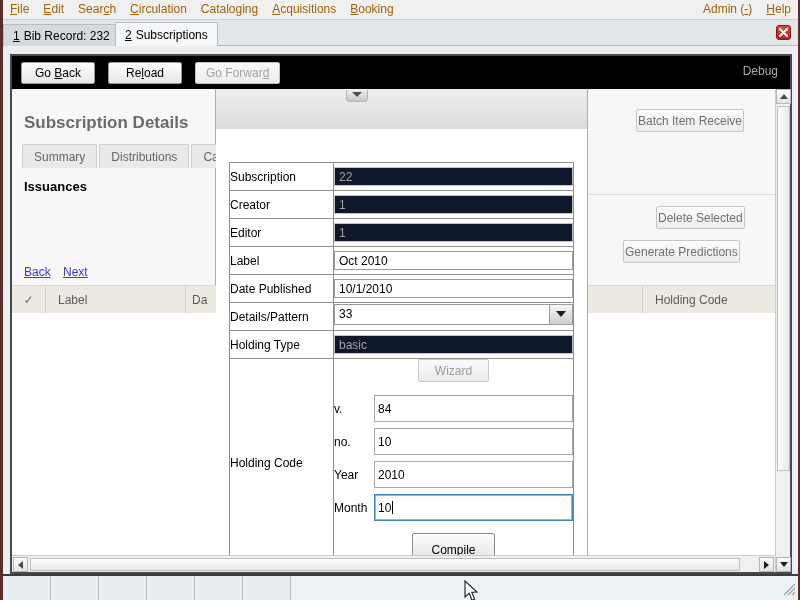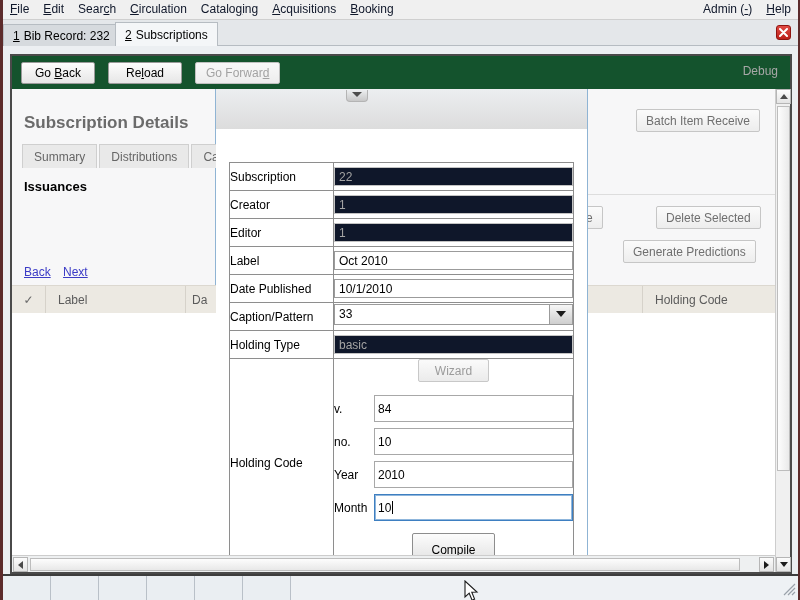--- a/index.html
+++ b/index.html
@@ -24,21 +24,21 @@
 
   
   #menubar {
     position: absolute; left: 3px; top: 0; width: 795px; height: 20px;
     background: #f0f0f0;
     border-bottom: 1px solid #cfcfcf;
     display: flex; align-items: center;
   }
   .menu-item {
     padding: 2px 7px 3px 7px;
-    color: #0f172a; font-size: 12px;
+    color: #a16207; font-size: 12px;
     white-space: nowrap;
     line-height: 14px;
     cursor: default;
   }
   #menubar .spacer { flex: 1 1 auto; }
   .mnem { text-decoration: underline; }
 
   
   #tabstrip {
     position: absolute; left: 3px; top: 20px; width: 795px; height: 26px;
@@ -72,21 +72,21 @@
   #browser {
     position: absolute; left: 10px; top: 54px;
     width: 782px; height: 520px;
     background: #f4f5f7;
     border: 2px solid #4a4a4a;
   }
 
   
   #navbar {
     position: absolute; left: 0; top: 0; width: 100%; height: 33px;
-    background: #14532d;
+    background: #000000;
     display: flex; align-items: center;
     padding-left: 9px;
   }
   .navbtn {
     height: 22px; min-width: 74px;
     margin-right: 13px;
     background: linear-gradient(#fdfdfd, #e6e6e6);
     border: 1px solid #9a9a9a;
     border-radius: 2px;
     font-size: 12px; color: #000;
@@ -178,21 +178,21 @@
     border-left: 1px solid #8fb4d4;
     overflow: hidden;
   }
   .actbtn {
     position: absolute; height: 23px;
     background: linear-gradient(#fbfbfb, #ededed);
     border: 1px solid #c6c6c6;
     border-radius: 2px;
     font-size: 12px; color: #6f6f6f;
     display: flex; align-items: center; justify-content: center;
-    padding: 0 9px; white-space: nowrap; cursor: pointer;
+    padding: 0 1px; white-space: nowrap; cursor: pointer;
   }
   #rc-divider {
     position: absolute; left: 0; top: 105px; width: 188px;
     border-top: 1px solid #dddddd;
   }
   #rc-thead {
     position: absolute; left: 0; top: 196px;
     width: 188px; height: 28px;
     background: #ece9e2;
     border-top: 1px solid #dcd8d0;
@@ -540,21 +540,21 @@
                 <input class="txt" type="text" value="Oct 2010" style="">
               </td>
             </tr>
             <tr>
               <td class="lblcell">Date Published</td>
               <td class="fldcell">
                 <input class="txt" type="text" value="10/1/2010" style="">
               </td>
             </tr>
             <tr>
-              <td class="lblcell">Caption/Pattern</td>
+              <td class="lblcell">Details/Pattern</td>
               <td class="fldcell">
                 <div class="selwrap">
                   <div class="selbox">33</div>
                   <div class="selarrow">
                       <div class="tri"></div>
                     </div>
                 </div>
               </td>
             </tr>
             <tr>

